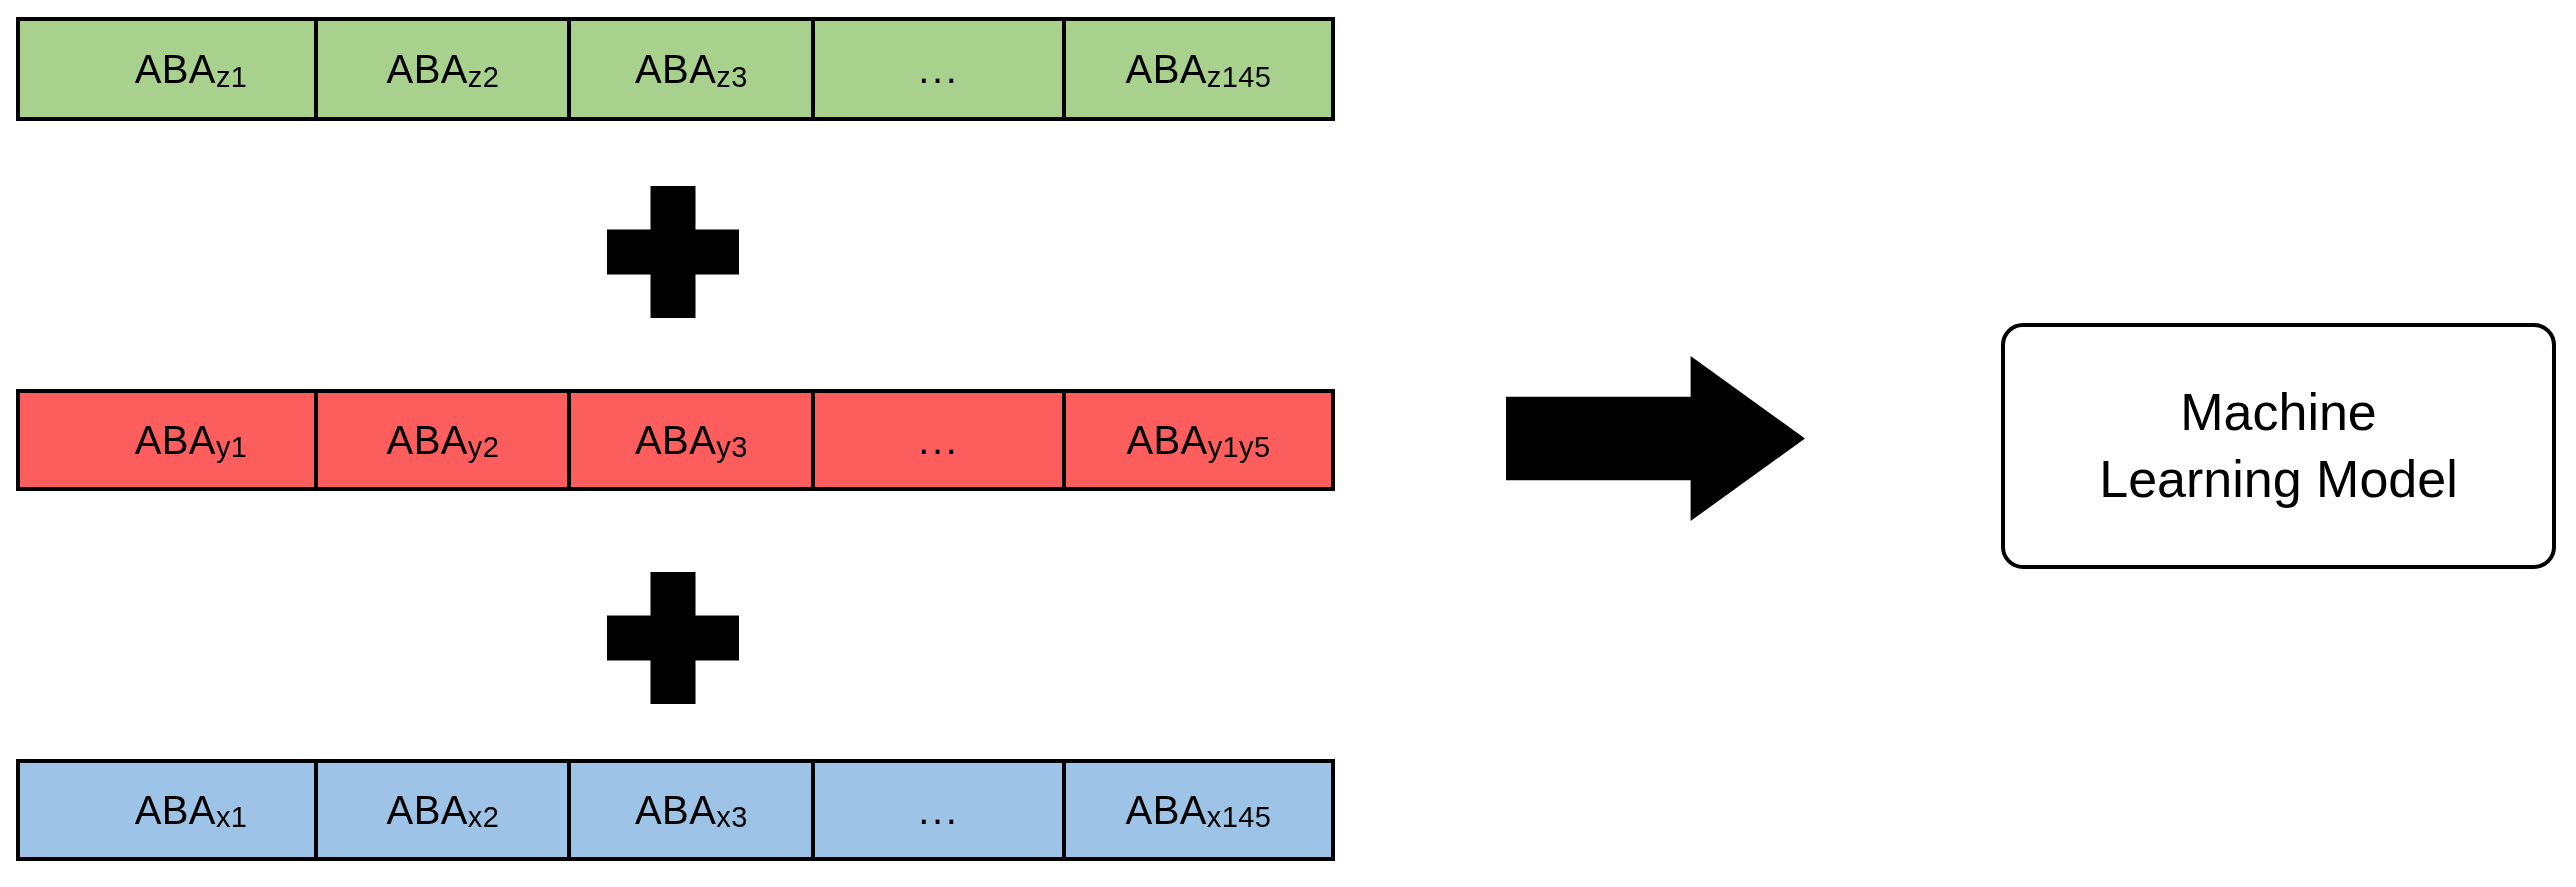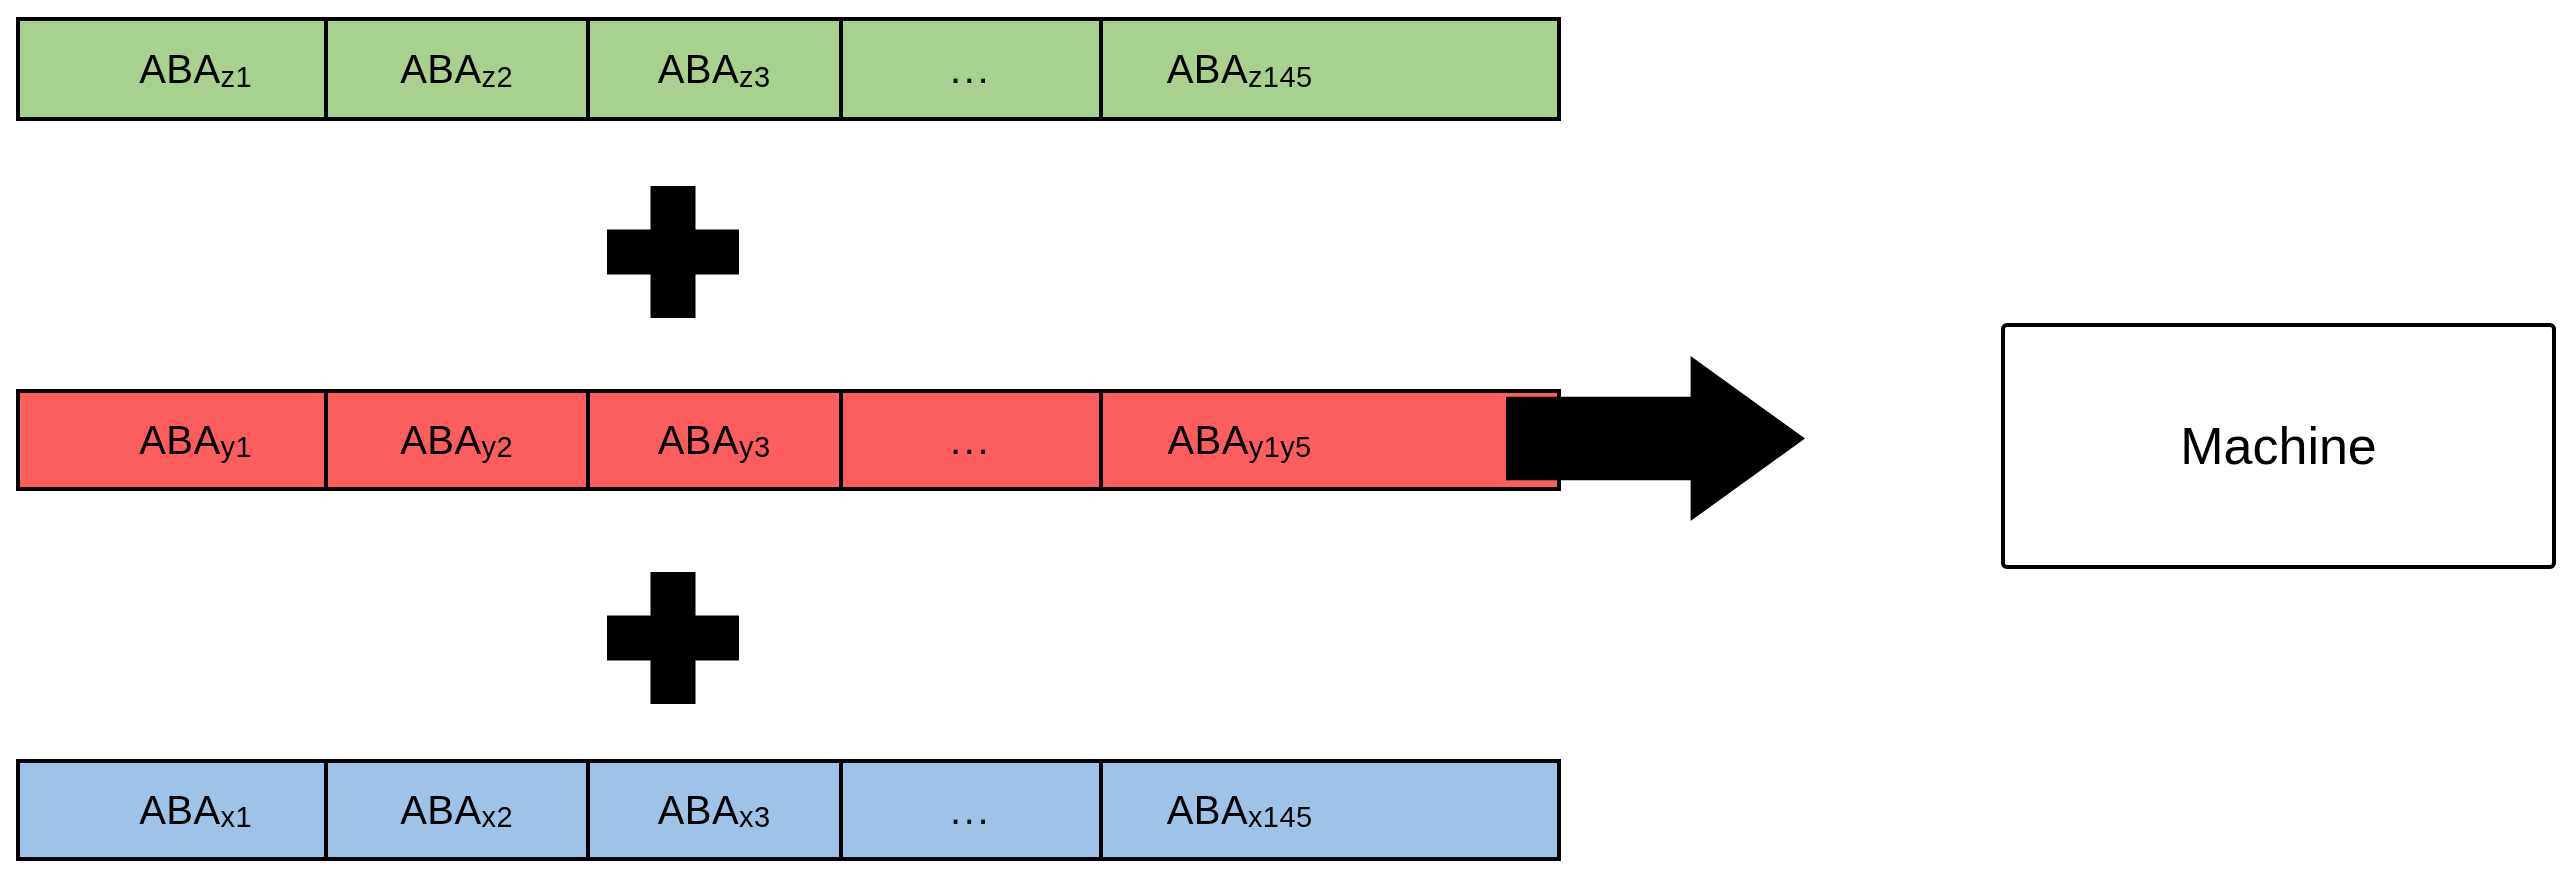--- a/index.html
+++ b/index.html
@@ -18,21 +18,21 @@
     overflow: hidden;
   }
 
   
   .vector-row {
     position: absolute;
     display: flex;
     box-sizing: border-box;
     border: 4.3px solid #000000;
     left: 15.6px;
-    width: 1545px;
+    width: 1319px;
     padding-left: 48px;
   }
   .vector-cell {
     box-sizing: border-box;
     display: flex;
     align-items: center;
     justify-content: center;
     border-right: 4.3px solid #000000;
     height: 100%;
     font-size: 40px;
@@ -104,21 +104,21 @@
 
   
   #model-box {
     position: absolute;
     left: 2001px;
     top: 323px;
     width: 555px;
     height: 246px;
     box-sizing: border-box;
     border: 4.3px solid #000000;
-    border-radius: 6px;
+    border-radius: 22px;
     background: #ffffff;
     display: flex;
     flex-direction: column;
     align-items: center;
     justify-content: center;
     text-align: center;
   }
   #model-box .model-line {
     font-size: 52px;
     color: #000000;
@@ -208,16 +208,17 @@
   </div>
 
   <div id="flow-arrow">
     <svg viewBox="0 0 345 190" preserveAspectRatio="none" aria-hidden="true">
       <polygon points="0,47 213,47 213,0 345,95 213,190 213,143 0,143" fill="#000000"></polygon>
     </svg>
   </div>
 
   <div id="model-box">
     <div class="model-line">Machine</div>
+    <div class="model-line">Learning Model</div>
   </div>
 
 </div>
 
 
 </body></html>

